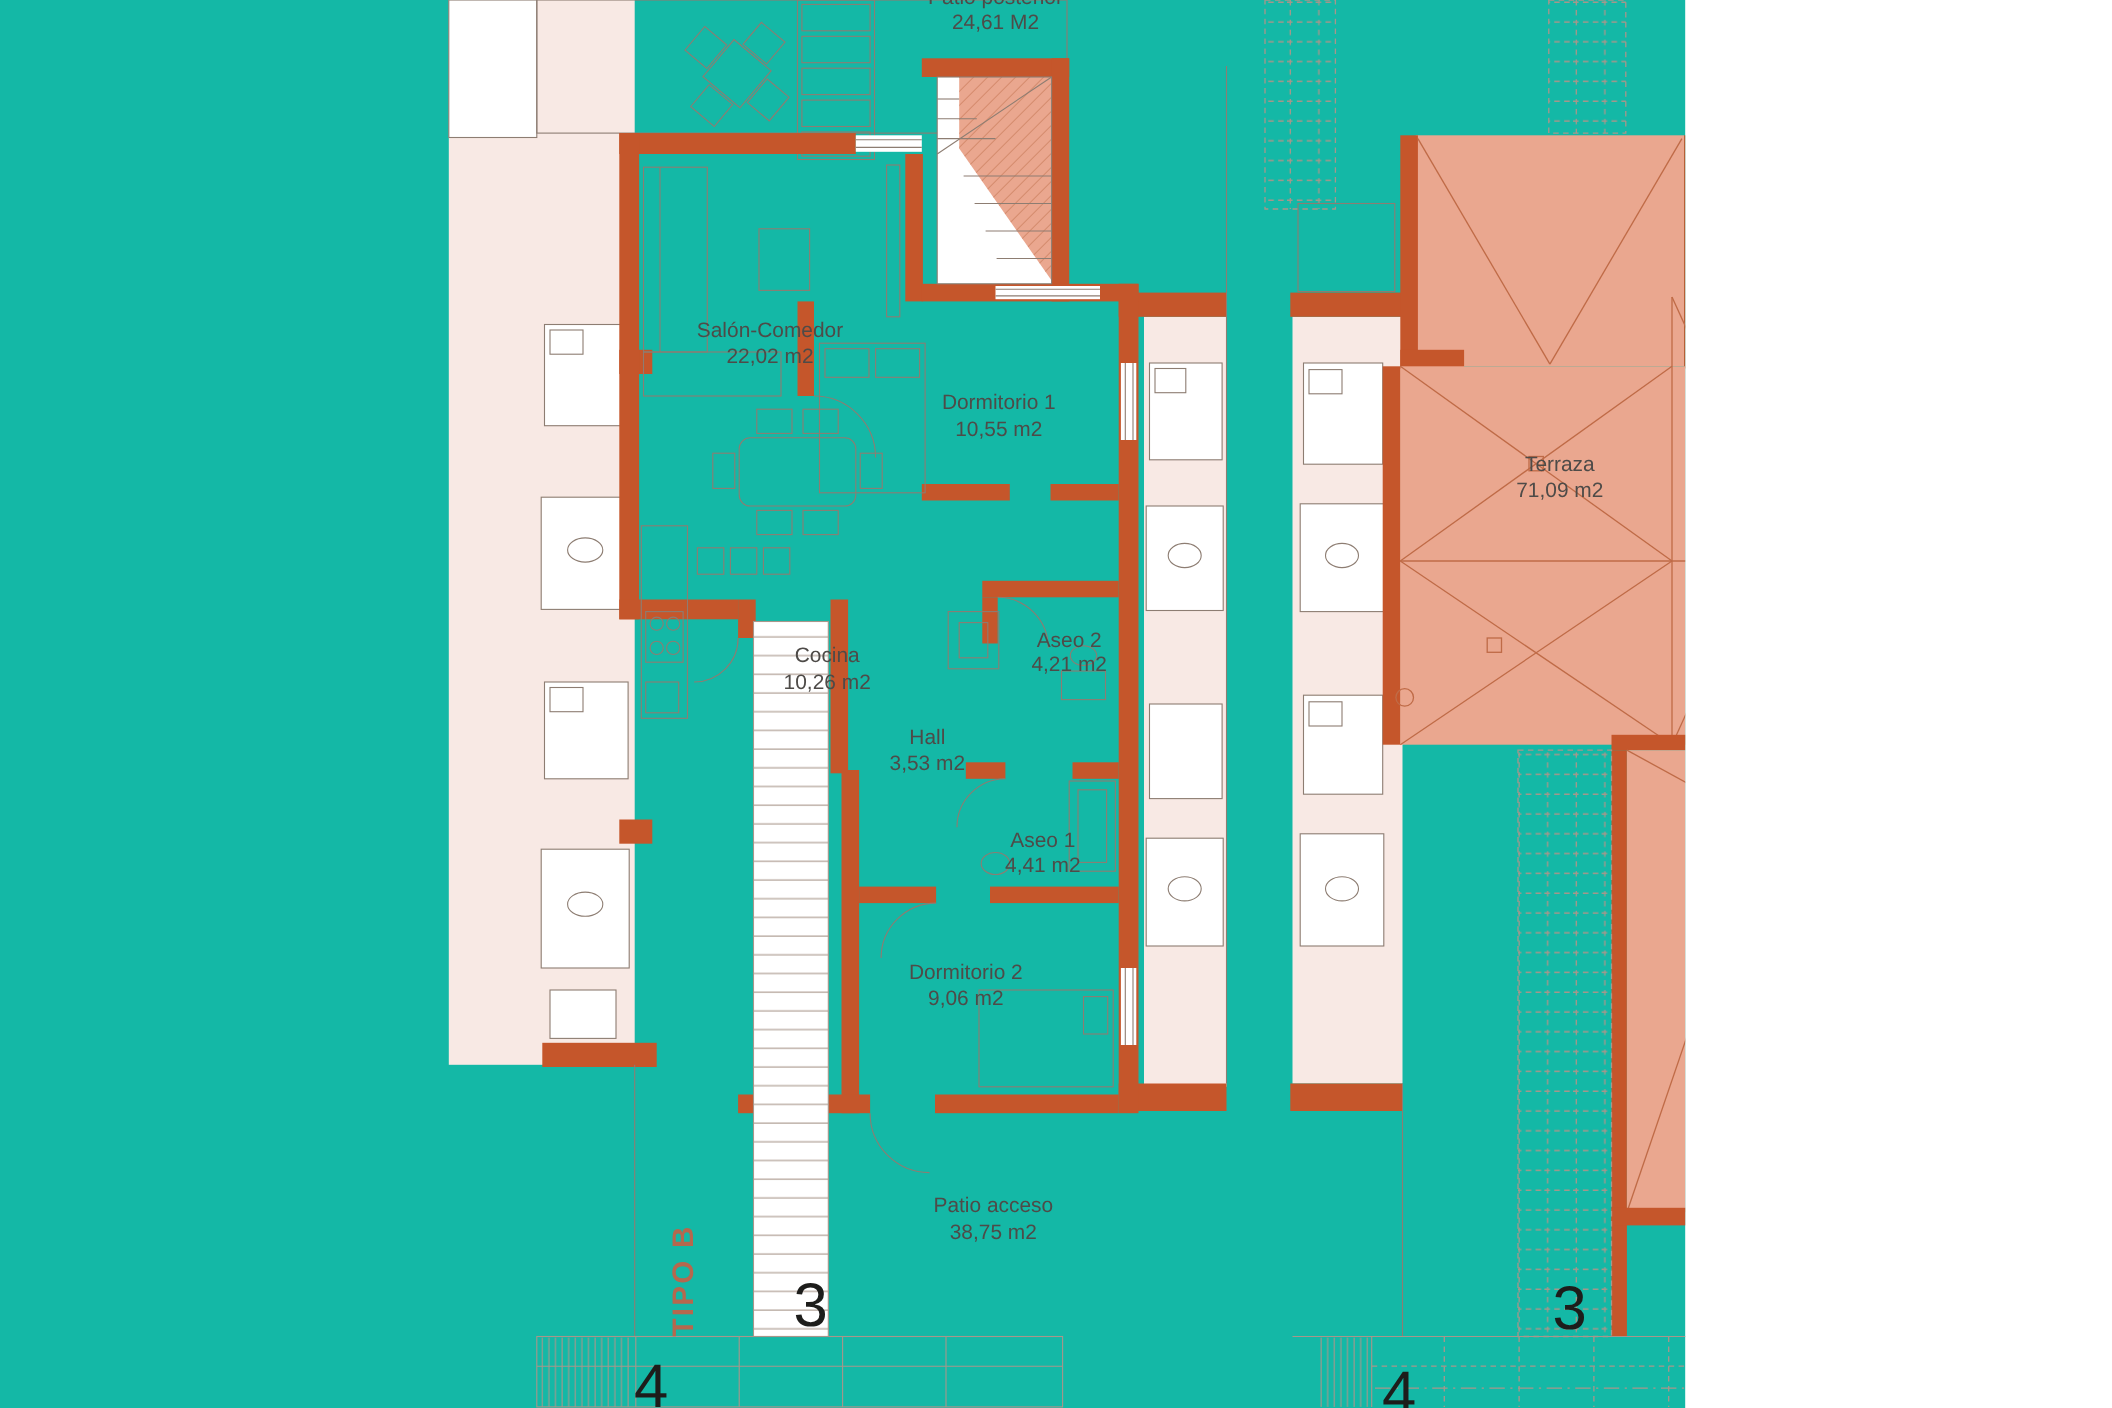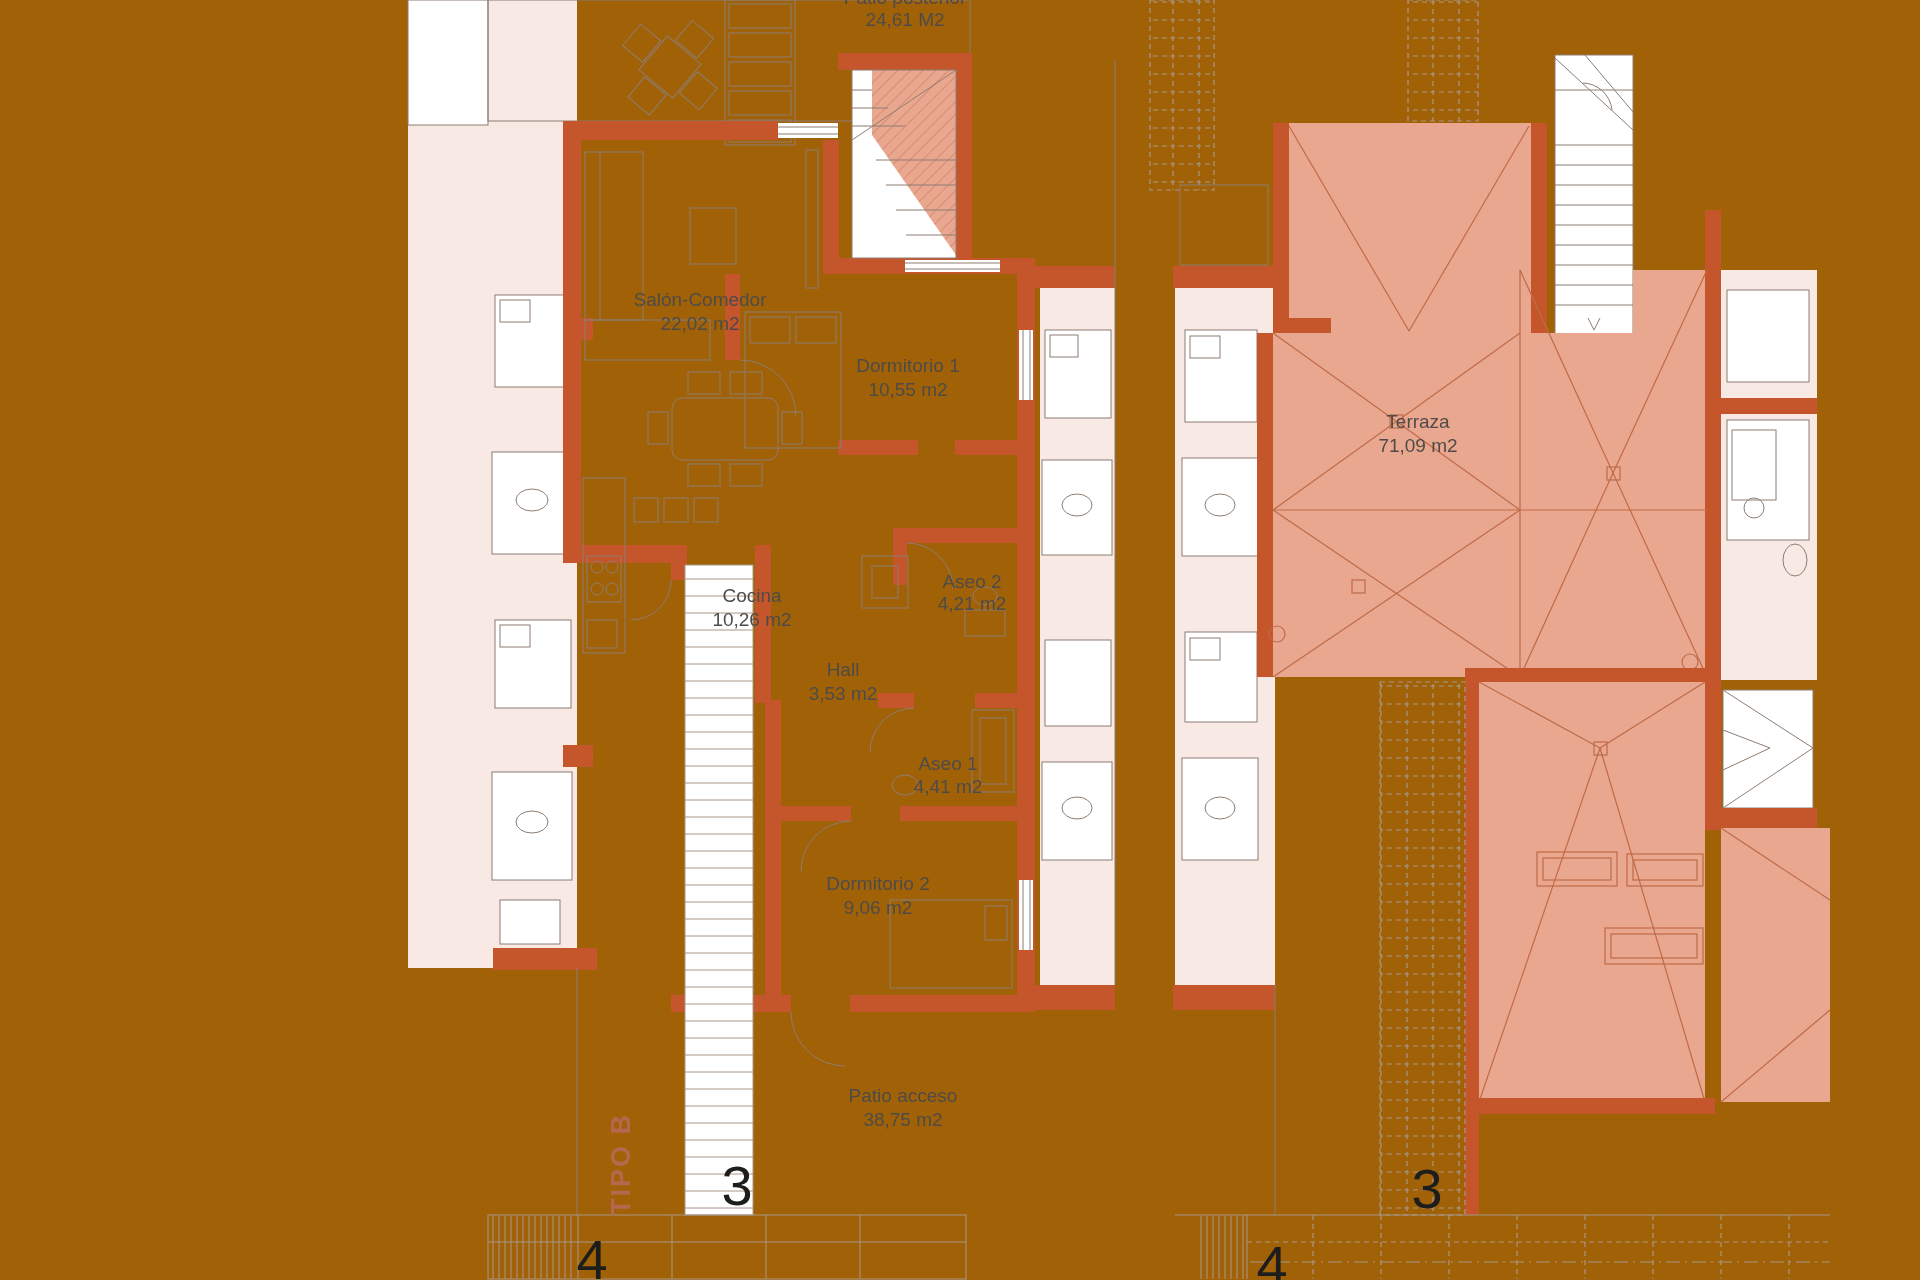--- a/index.html
+++ b/index.html
@@ -1,16 +1,16 @@
 <!DOCTYPE html>
 <html style="--wall: #c5562b; --roof: #eaa78f; --tint: #f8e9e4; --line: #8d7d72; --hatch: #a8968a; --ridge: #bf6b47; --label: #4e4b48; --number: #1d1d1b; --type: #b5684e;"><head>
 <meta charset="utf-8">
 <style>
   html,body{margin:0;padding:0;background:#ffffff;}
-  .page{width:1920px;height:1280px;position:relative;background:#a16207;overflow:hidden;
+  .page{width:1532px;height:1280px;position:relative;background:#14b8a6;overflow:hidden;
         font-family:"Liberation Sans", sans-serif;}
   svg{display:block;}
   .wall{fill:var(--wall);}
   .roof{fill:var(--roof);}
   .tint{fill:var(--tint);}
   .white{fill:#ffffff;stroke:var(--line);stroke-width:1;}
   .whiteNS{fill:#ffffff;}
   .ln{stroke:var(--line);stroke-width:1;fill:none;}
   .lnF{stroke:var(--line);stroke-width:1;fill:#ffffff;}
   .ridge{stroke:var(--ridge);stroke-width:1.2;fill:none;}

